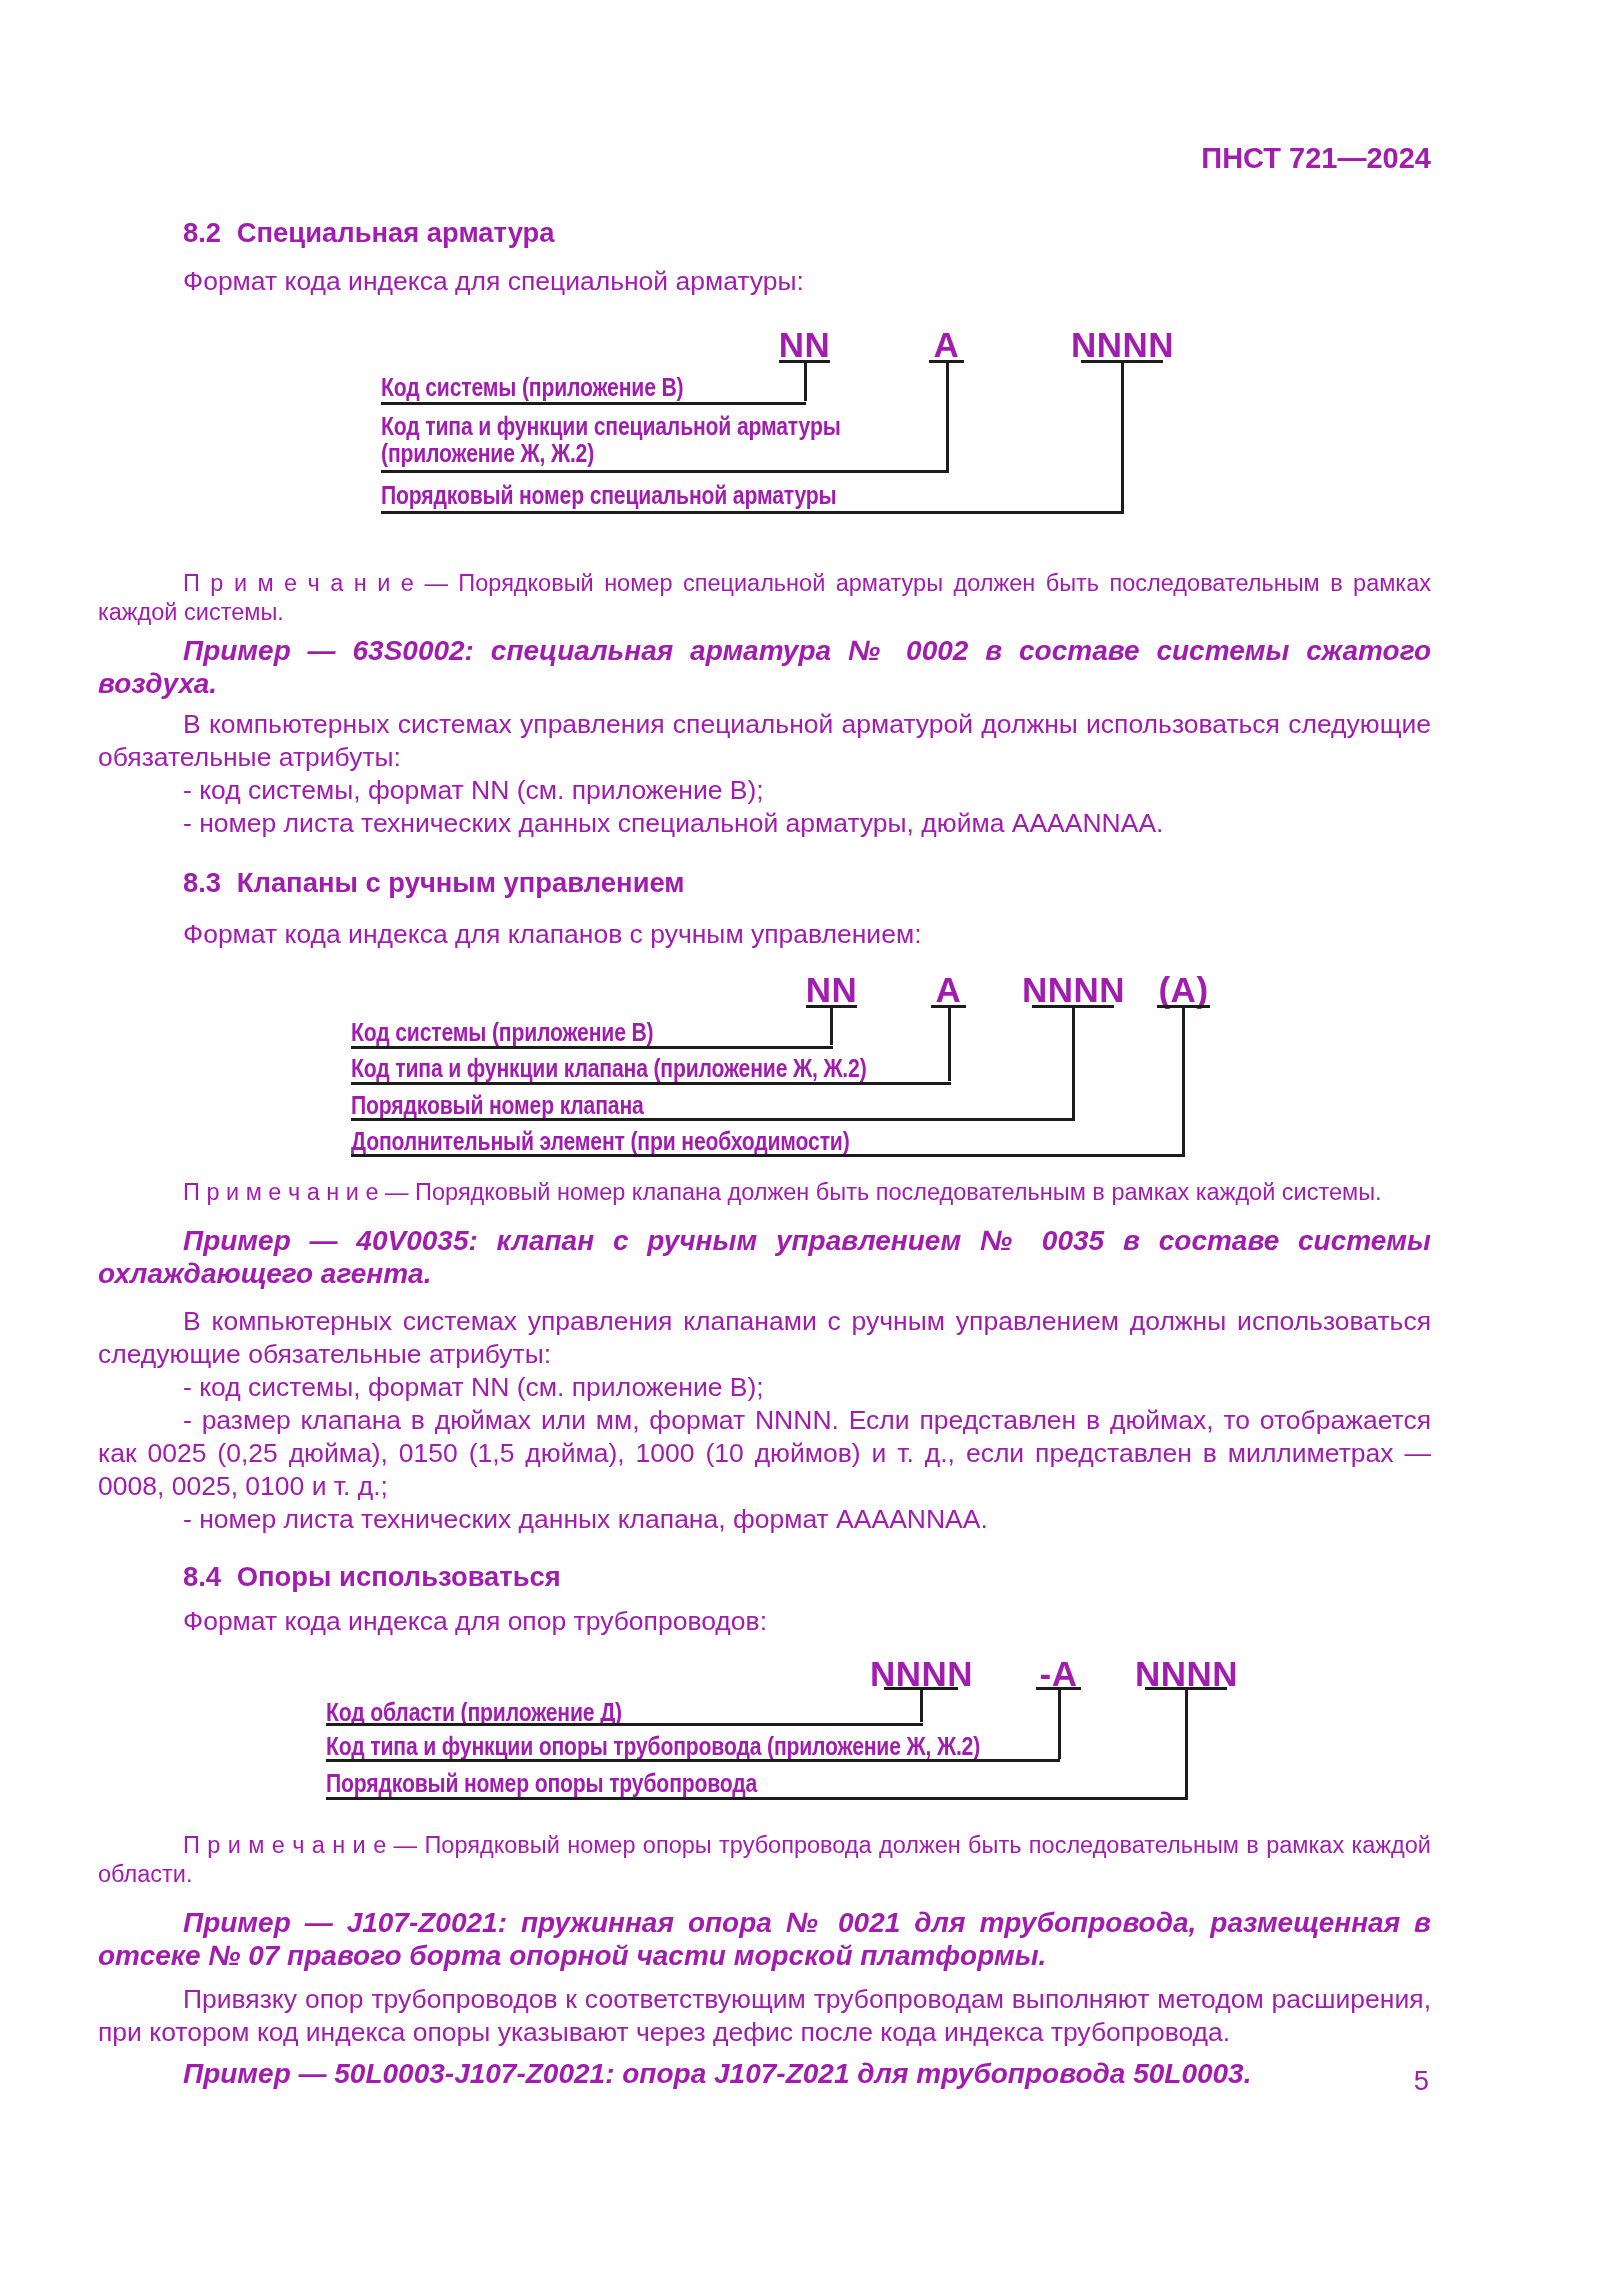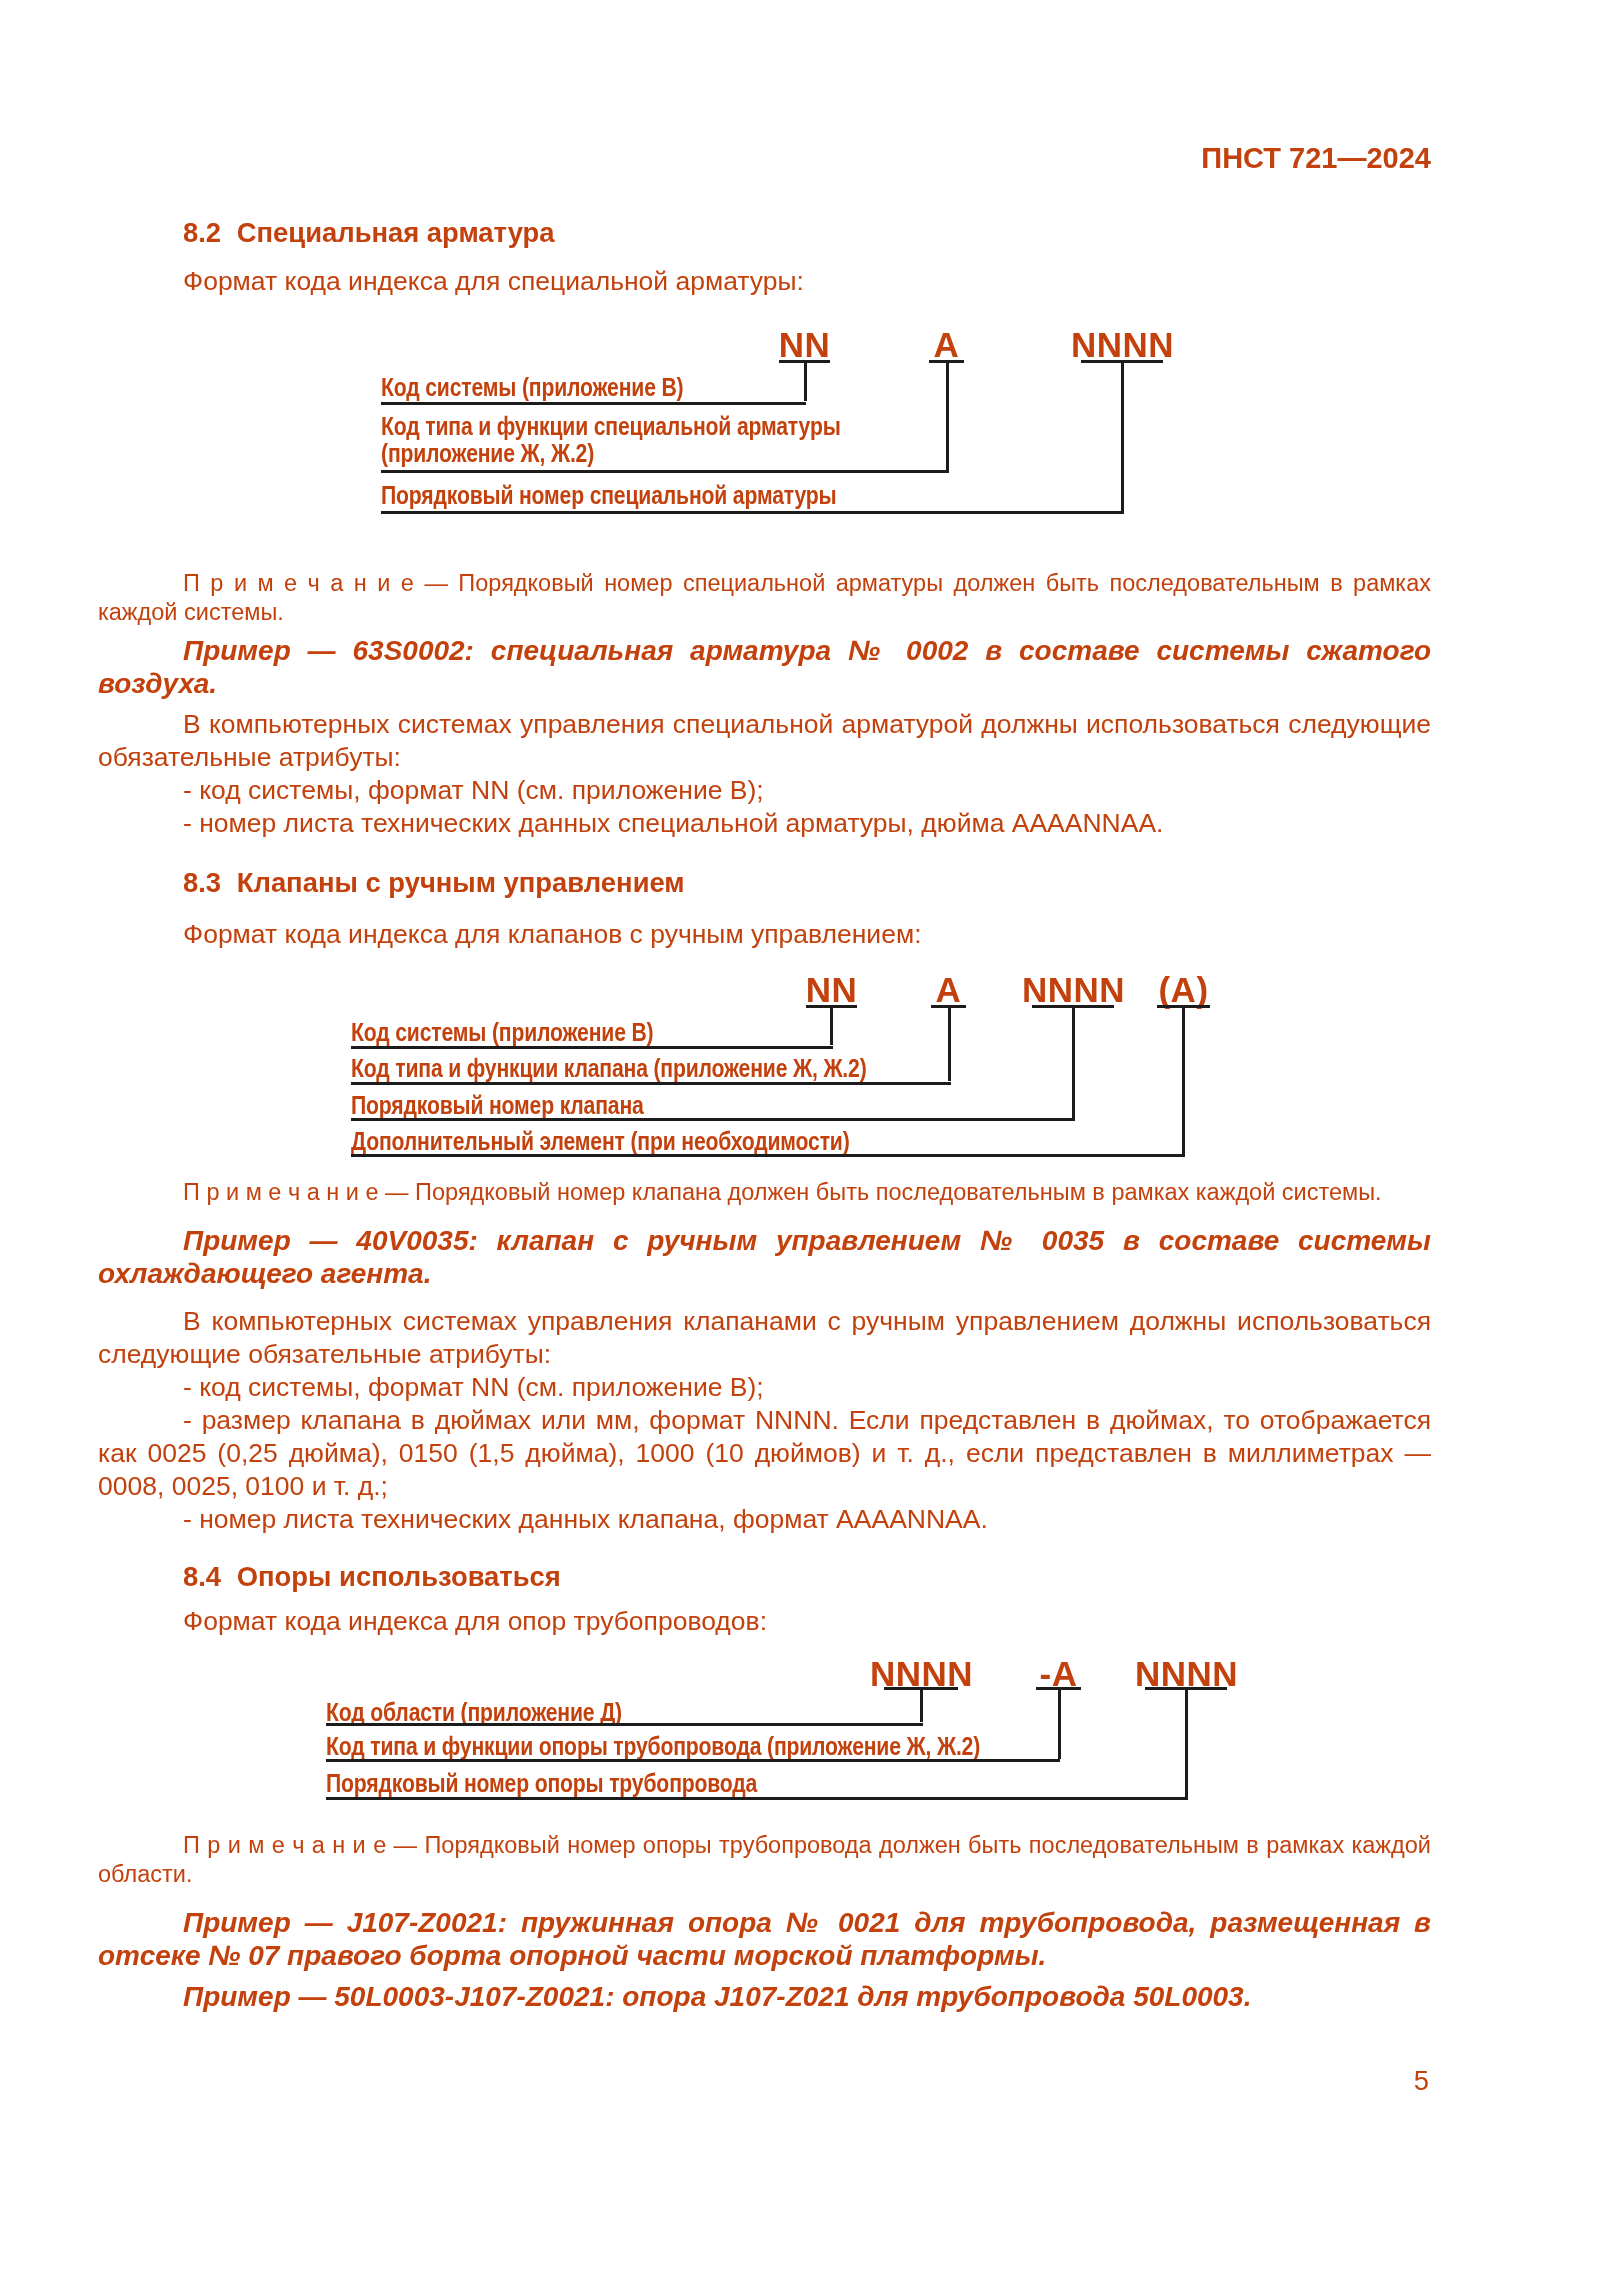--- a/index.html
+++ b/index.html
@@ -1,20 +1,20 @@
 <!DOCTYPE html>
 <html><head>
 <meta charset="utf-8">
 <style>
   html,body{margin:0;padding:0;background:#e8e8e8;}
   .page{
     position:relative;
     width:1621px;height:2293px;
     background:#ffffff;
-    color:#c2410c;
+    color:#a21caf;
     font-family:"Liberation Sans",sans-serif;
     overflow:hidden;
     margin:0 auto;
   }
   .content{
     position:absolute;
     left:98px;top:0;
     width:1333px;
   }
   .doc-header{
@@ -179,20 +179,21 @@
         <div class="vline" style="left: 960px; top: 27.4px; height: 72px;"></div>
         <div class="dlabel" style="left: 228px; top: 110px;">Порядковый номер опоры трубопровода</div>
         <div class="hline" style="left: 228px; top: 137px; width: 862px;"></div>
         <div class="vline" style="left: 1087px; top: 27.4px; height: 110px;"></div>
       </div>
 
     <p class="note" style="margin-top:31px">П р и м е ч а н и е  — Порядковый номер опоры трубопровода должен быть последовательным в рамках каждой области.</p>
 
     <p class="example" style="margin-top:17.6px">Пример — J107-Z0021: пружинная опора № 0021 для трубопровода, размещенная в отсеке № 07 правого борта опорной части морской платформы.</p>
 
+    <p class="body" style="margin-top:10.8px">Привязку опор трубопроводов к соответствующим трубопроводам выполняют методом расширения, при котором код индекса опоры указывают через дефис после кода индекса трубопровода.</p>
 
     <p class="example" style="margin-top:7.8px">Пример — 50L0003-J107-Z0021: опора J107-Z021 для трубопровода 50L0003.</p>
 
   </div>
 
   <div class="page-number">5</div>
 </div>
 
 
 </body></html>

